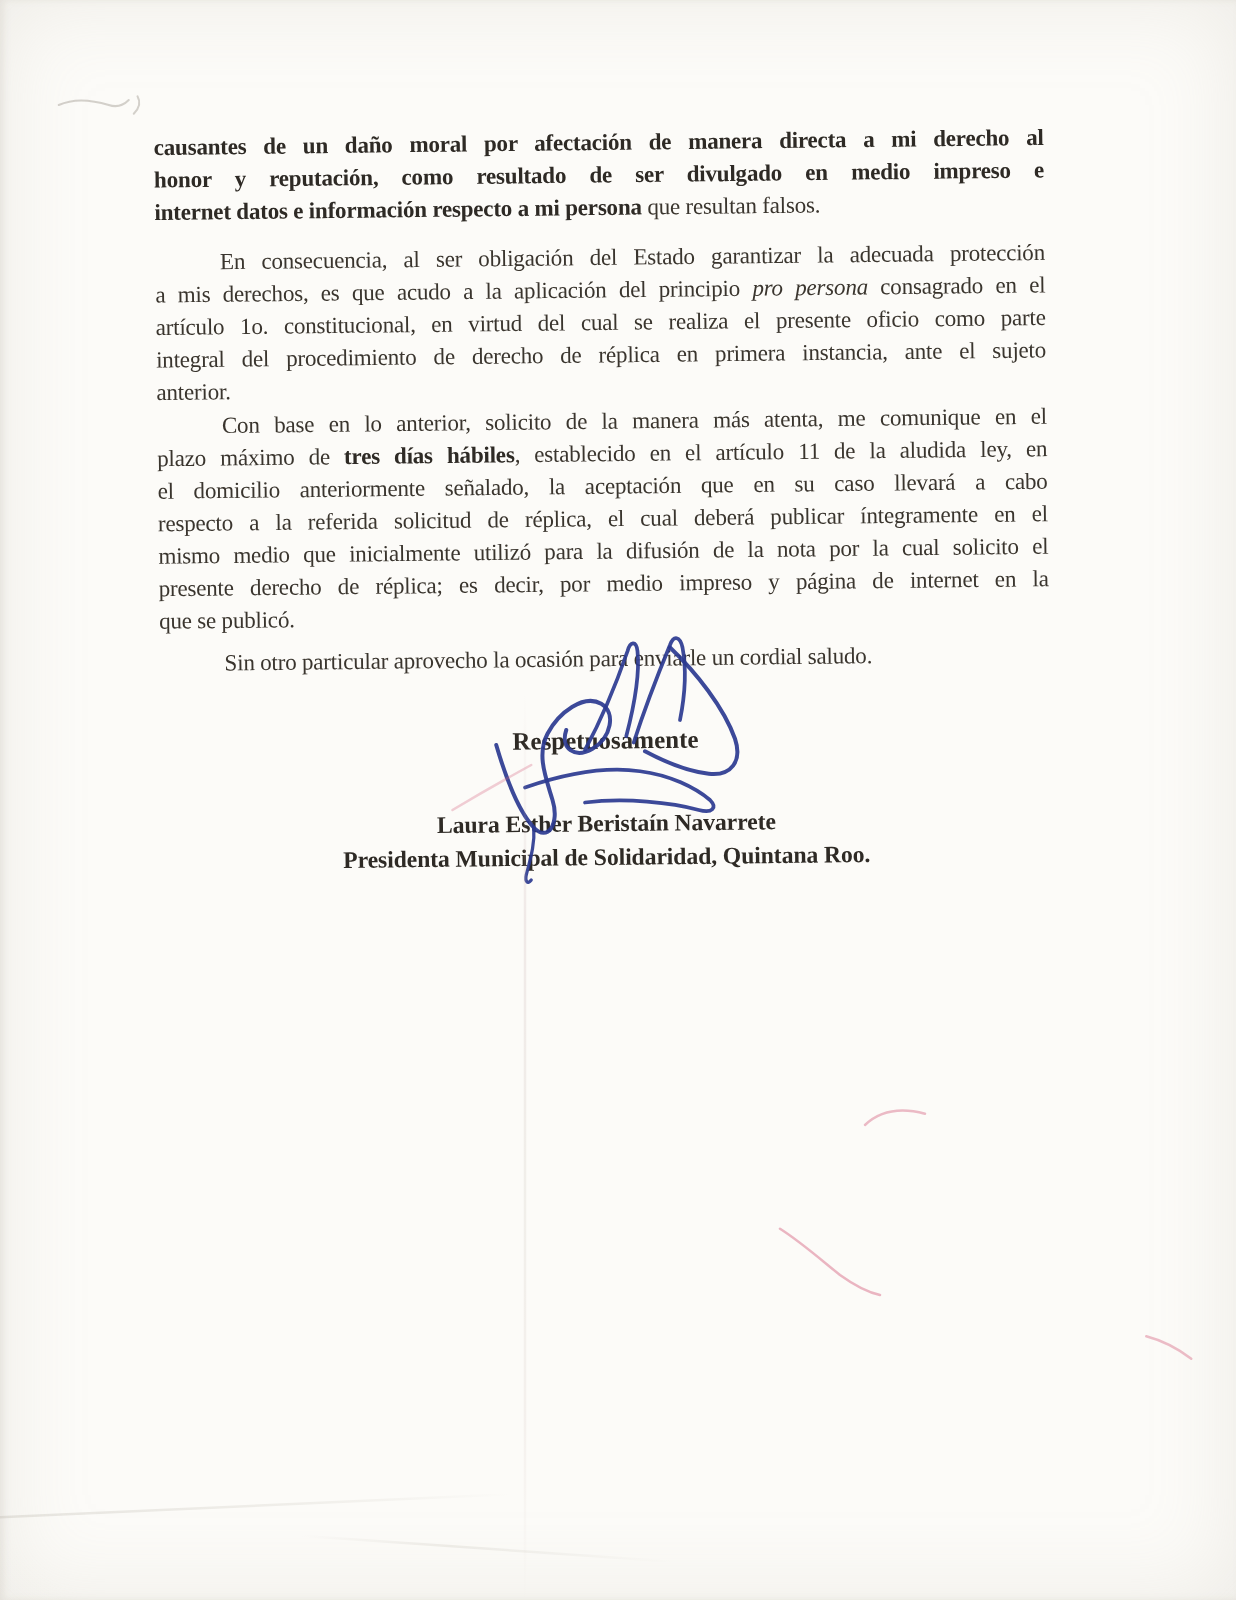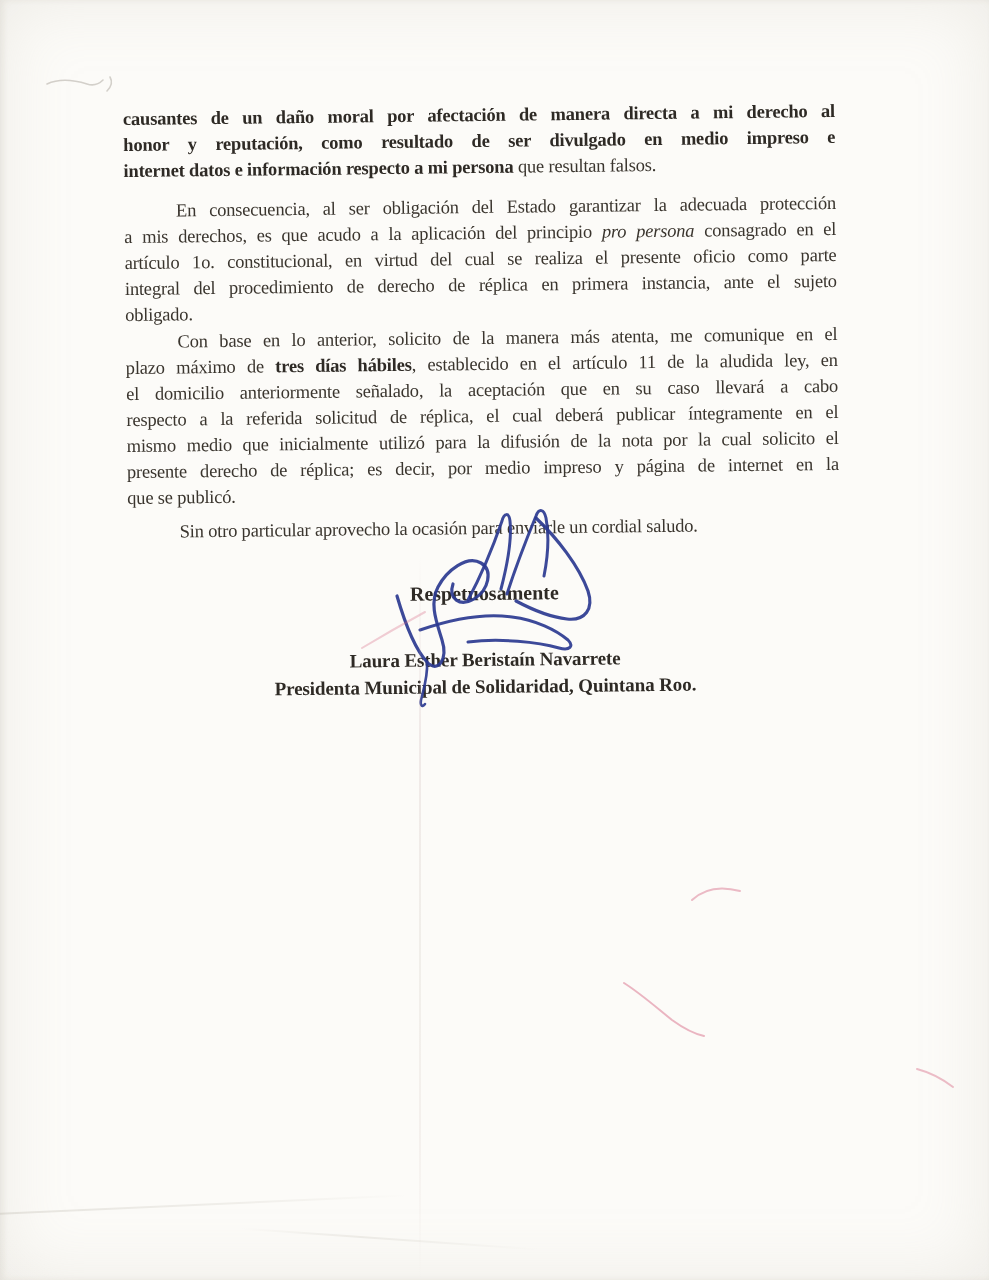--- a/index.html
+++ b/index.html
@@ -78,21 +78,21 @@
         <div class="line jl"><span class="run-regular">respecto a la referida solicitud de réplica, el cual deberá publicar íntegramente en el</span></div>
         <div class="line jl"><span class="run-regular">mismo medio que inicialmente utilizó para la difusión de la nota por la cual solicito el</span></div>
         <div class="line jl"><span class="run-regular">presente derecho de réplica; es decir, por medio impreso y página de internet en la</span></div>
         <div class="line"><span class="run-regular">que se publicó.</span></div>
       </div>
       <div class="para" style="top: 198px;">
         <div class="line jl ind"><span class="run-regular">En consecuencia, al ser obligación del Estado garantizar la adecuada protección</span></div>
         <div class="line jl"><span class="run-regular">a mis derechos, es que acudo a la aplicación del principio </span><span class="run-italic">pro persona</span><span class="run-regular"> consagrado en el</span></div>
         <div class="line jl"><span class="run-regular">artículo 1o. constitucional, en virtud del cual se realiza el presente oficio como parte</span></div>
         <div class="line jl"><span class="run-regular">integral del procedimiento de derecho de réplica en primera instancia, ante el sujeto</span></div>
-        <div class="line"><span class="run-regular">obligado.</span></div>
+        <div class="line"><span class="run-regular">anterior.</span></div>
       </div>
       <div class="para" style="top: 106px;">
         <div class="line jl"><span class="run-bold">causantes de un daño moral por afectación de manera directa a mi derecho al</span></div>
         <div class="line jl"><span class="run-bold">honor y reputación, como resultado de ser divulgado en medio impreso e</span></div>
         <div class="line"><span class="run-bold">internet datos e información respecto a mi persona</span><span class="run-regular"> que resultan falsos.</span></div>
       </div>
 
     <div class="closing">Respetuosamente</div>
     <div class="sig-block">
       <div class="sig-name">Laura Esther Beristaín Navarrete</div>

